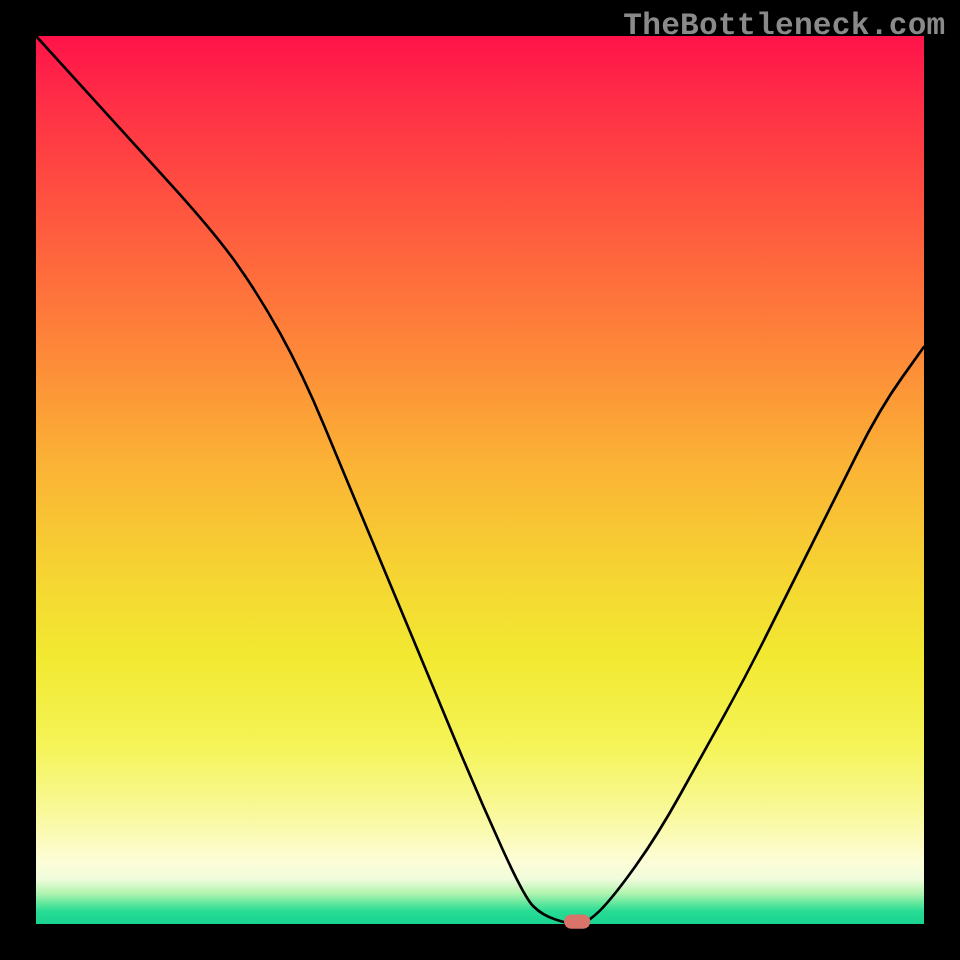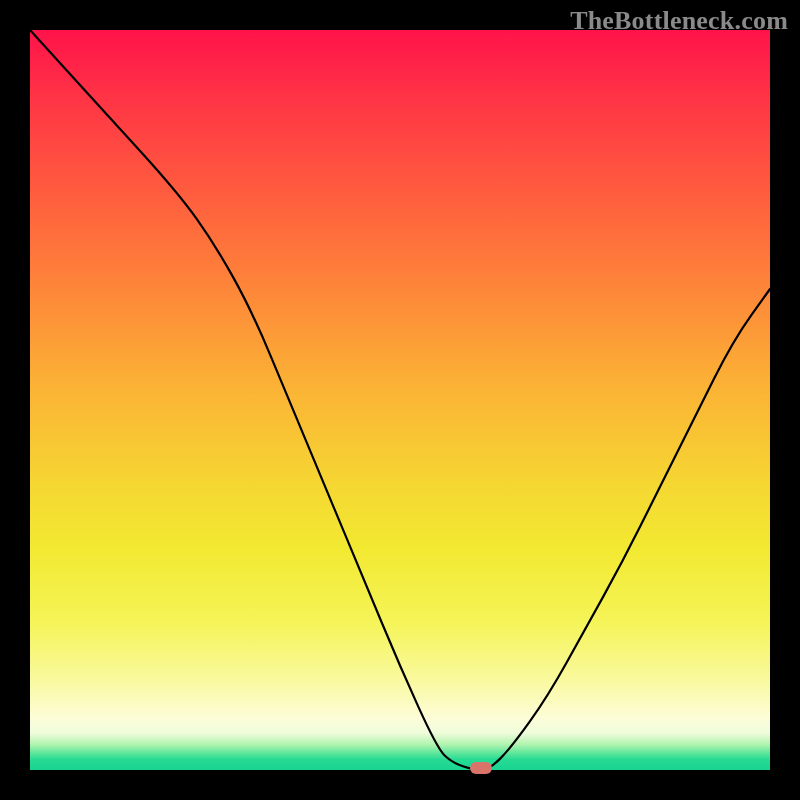--- a/index.html
+++ b/index.html
@@ -39,21 +39,21 @@
       #b3f4b0 96.5%,
       #59e59b 97.8%,
       #27db94 98.6%,
       #18d391 100%
     );
   }
   .watermark {
     position: absolute;
     top: 6px;
     right: 12px;
-    font-family: Liberation Serif, serif;
+    font-family: Liberation Mono, monospace;
     font-size: 26px;
     font-weight: 600;
     color: #8a8a8a;
     letter-spacing: 0.2px;
     user-select: none;
   }
   
   .marker {
     position: absolute;
     width: 22px;

